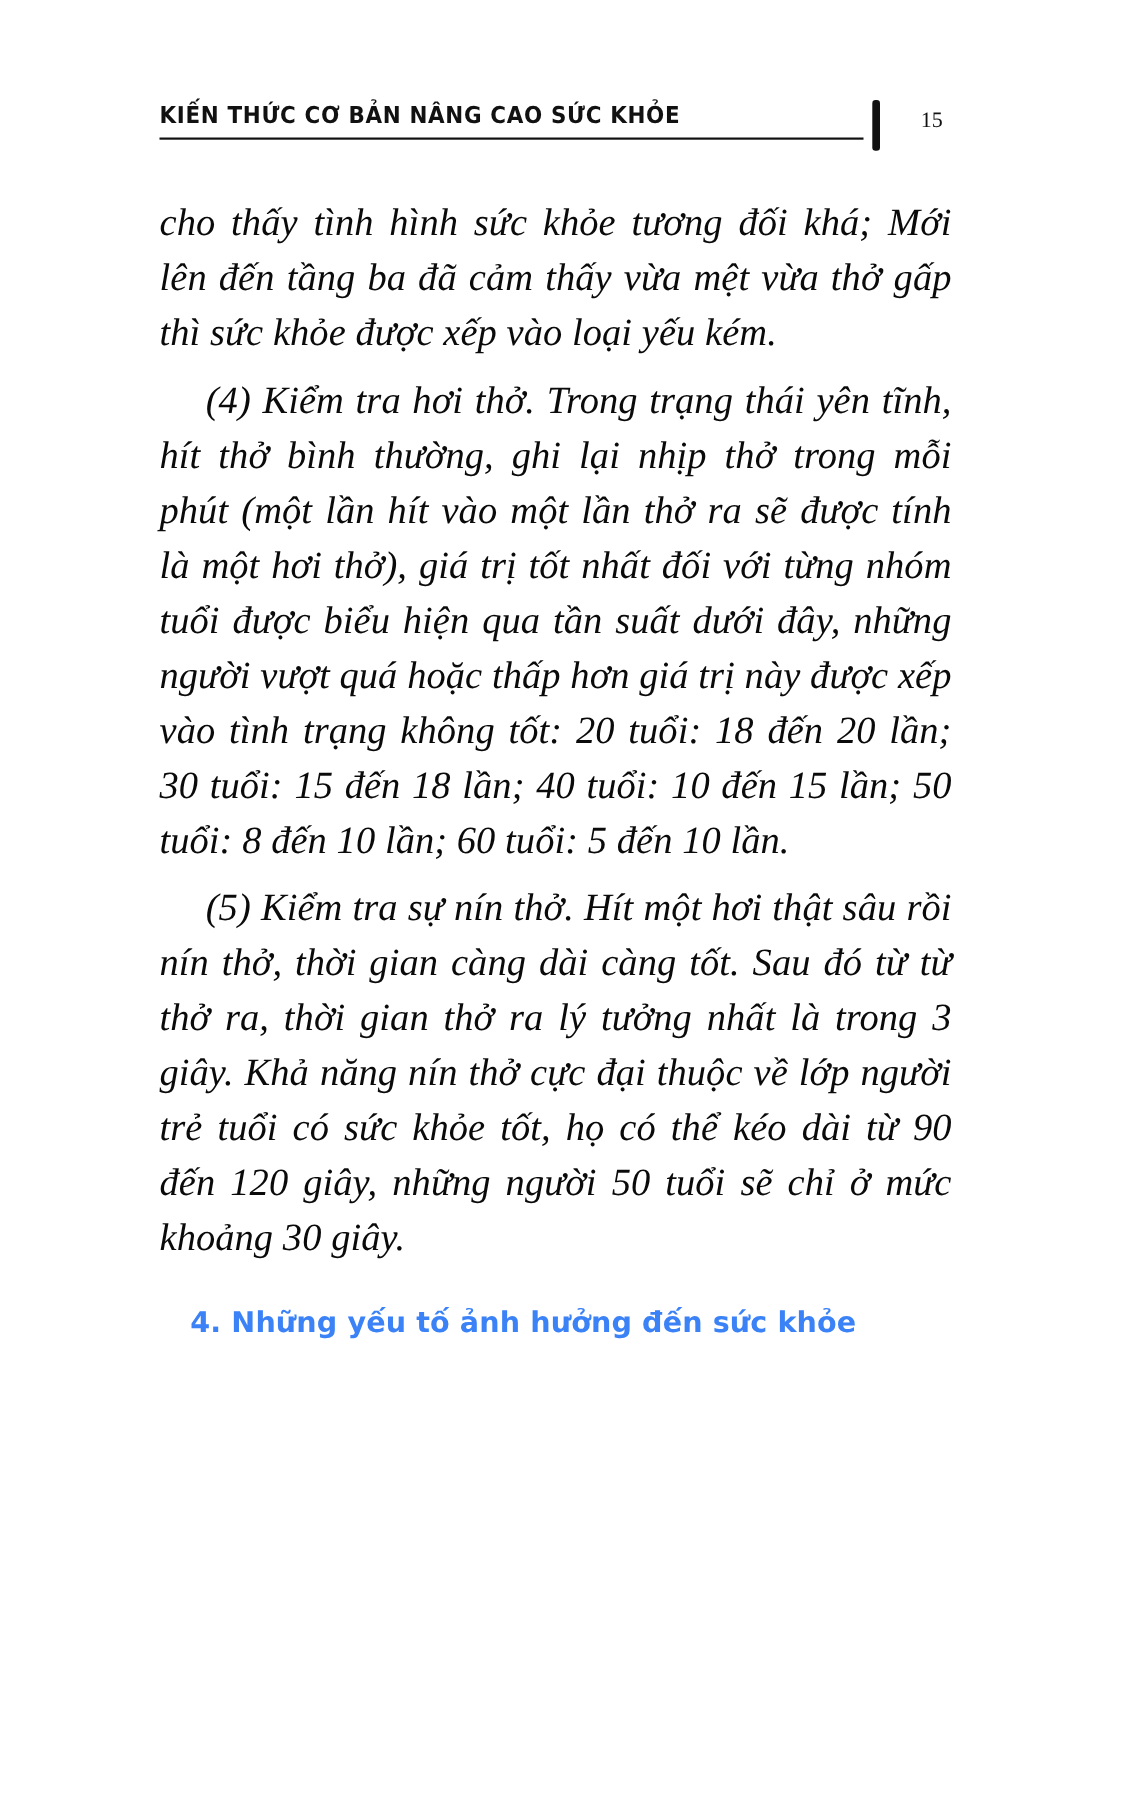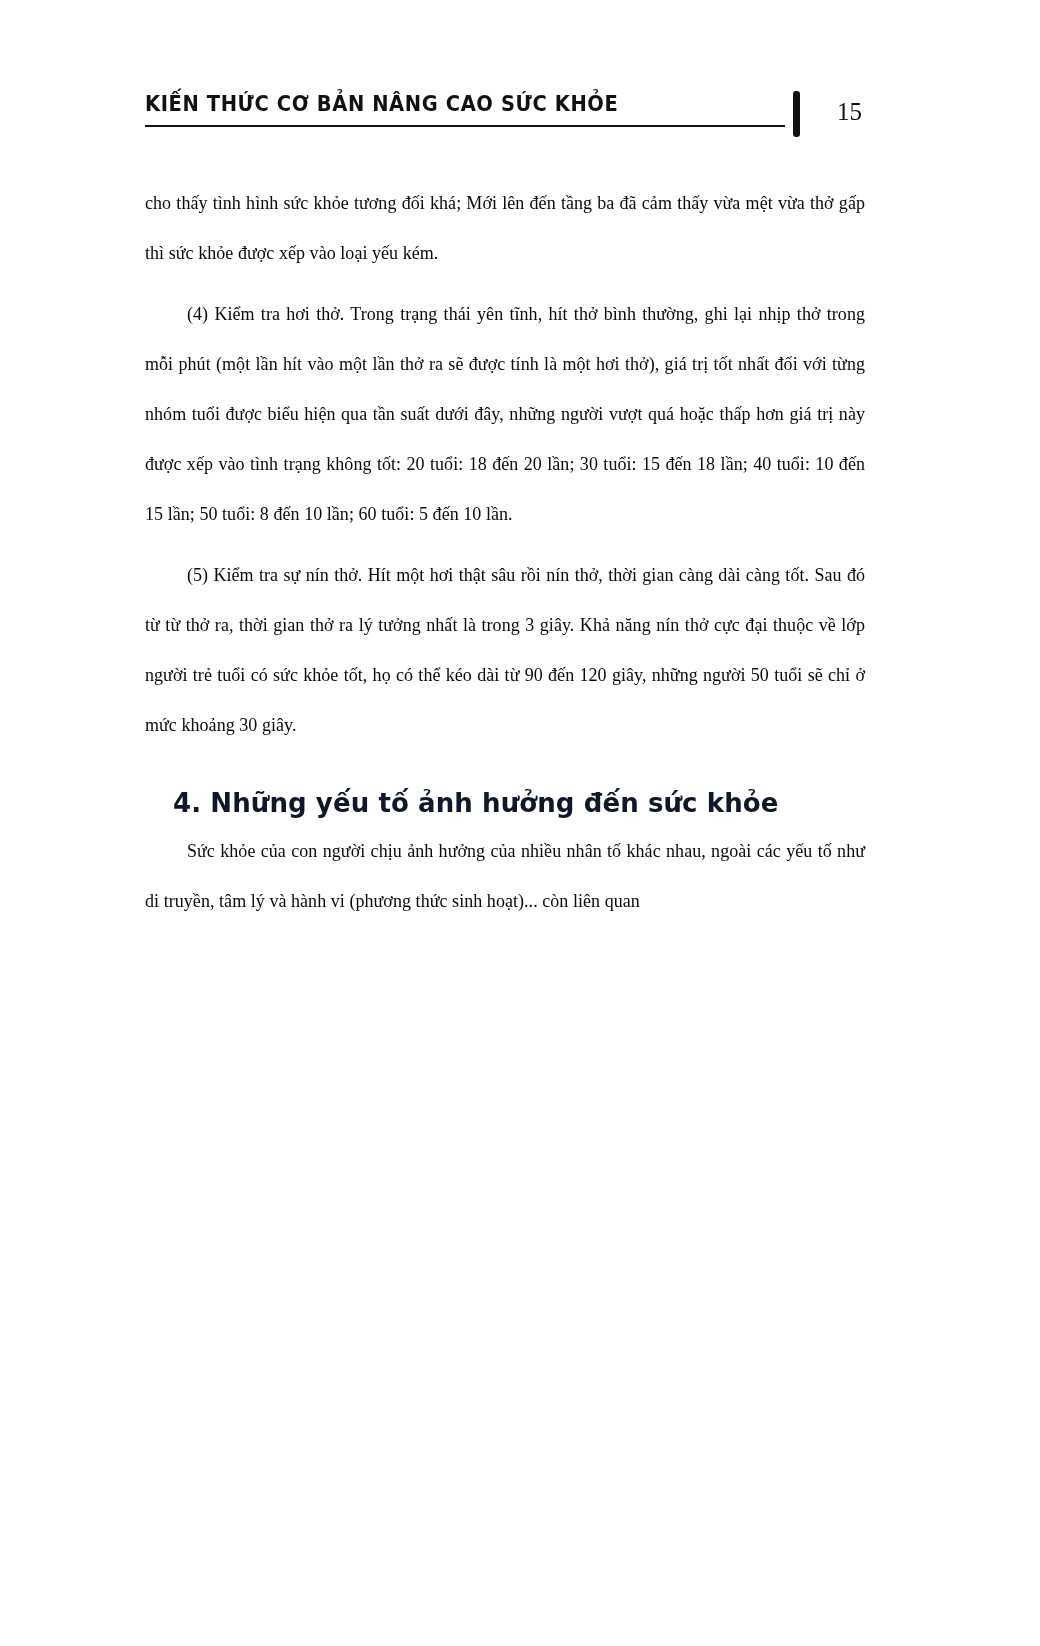--- a/index.html
+++ b/index.html
@@ -53,52 +53,53 @@
     width: 7px;
     height: 46px;
     background: #111111;
     border-radius: 3px;
   }
   .header-page {
     position: absolute;
     left: 692px;
     top: 6px;
     font-family: "Liberation Serif", serif;
-    font-size: 25px;
+    font-size: 20px;
     color: #111111;
   }
 
   
   .content {
     position: absolute;
     left: 145px;
     top: 178px;
     width: 720px;
   }
   p.para {
     margin: 0 0 0 0;
-    font-size: 18px;
+    font-size: 35px;
     line-height: 50px;
     text-align: justify;
     text-justify: inter-word;
     letter-spacing: 0.05px;
+    font-style: italic;
   }
   p.para.indent {
     text-indent: 42px;
   }
   p.para + p.para {
     margin-top: 11px;
   }
   h2.section {
     margin: 32px 0 2px 0;
     font-family: "DejaVu Sans", sans-serif;
     font-weight: bold;
     font-size: 26px;
     line-height: 42px;
-    color: #0f172a;
+    color: #3b82f6;
     text-indent: 28px;
     letter-spacing: 0.1px;
   }
 </style>
 </head>
 <body>
 
 <div class="page">
 
   <div class="header">
@@ -106,16 +107,15 @@
     <div class="header-rule"></div>
     <div class="header-bar"></div>
     <div class="header-page">15</div>
   </div>
 
   <div class="content">
     <p class="para">cho thấy tình hình sức khỏe tương đối khá; Mới lên đến tầng ba đã cảm thấy vừa mệt vừa thở gấp thì sức khỏe được xếp vào loại yếu kém.</p>
     <p class="para indent">(4) Kiểm tra hơi thở. Trong trạng thái yên tĩnh, hít thở bình thường, ghi lại nhịp thở trong mỗi phút (một lần hít vào một lần thở ra sẽ được tính là một hơi thở), giá trị tốt nhất đối với từng nhóm tuổi được biểu hiện qua tần suất dưới đây, những người vượt quá hoặc thấp hơn giá trị này được xếp vào tình trạng không tốt: 20 tuổi: 18 đến 20 lần; 30 tuổi: 15 đến 18 lần; 40 tuổi: 10 đến 15 lần; 50 tuổi: 8 đến 10 lần; 60 tuổi: 5 đến 10 lần.</p>
     <p class="para indent">(5) Kiểm tra sự nín thở. Hít một hơi thật sâu rồi nín thở, thời gian càng dài càng tốt. Sau đó từ từ thở ra, thời gian thở ra lý tưởng nhất là trong 3 giây. Khả năng nín thở cực đại thuộc về lớp người trẻ tuổi có sức khỏe tốt, họ có thể kéo dài từ 90 đến 120 giây, những người 50 tuổi sẽ chỉ ở mức khoảng 30 giây.</p>
     <h2 class="section">4. Những yếu tố ảnh hưởng đến sức khỏe</h2>
-    <p class="para indent">Sức khỏe của con người chịu ảnh hưởng của nhiều nhân tố khác nhau, ngoài các yếu tố như di truyền, tâm lý và hành vi (phương thức sinh hoạt)... còn liên quan</p>
   </div>
 
 </div>
 
 </body></html>

